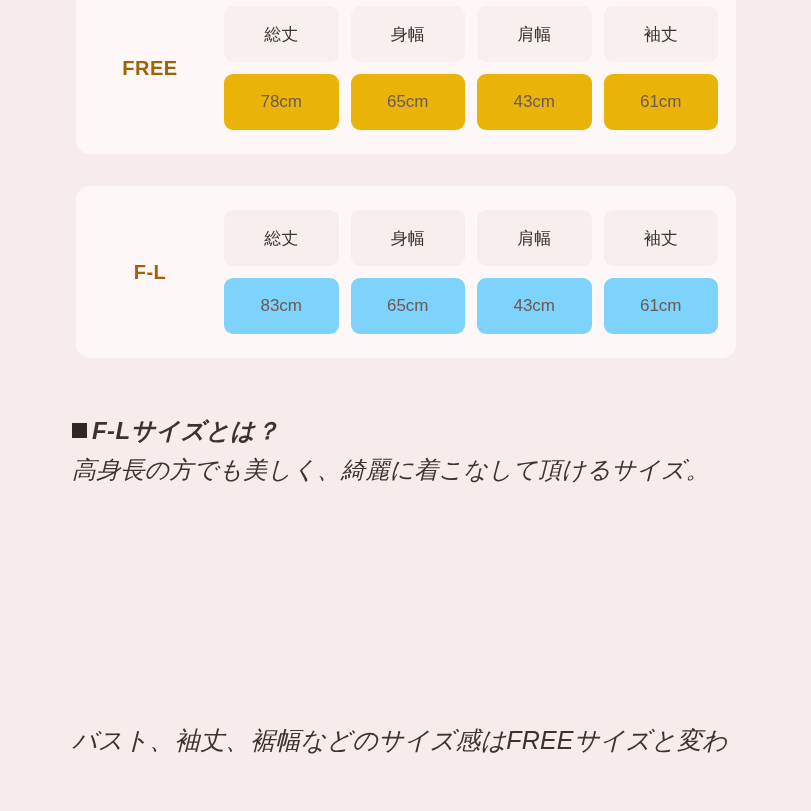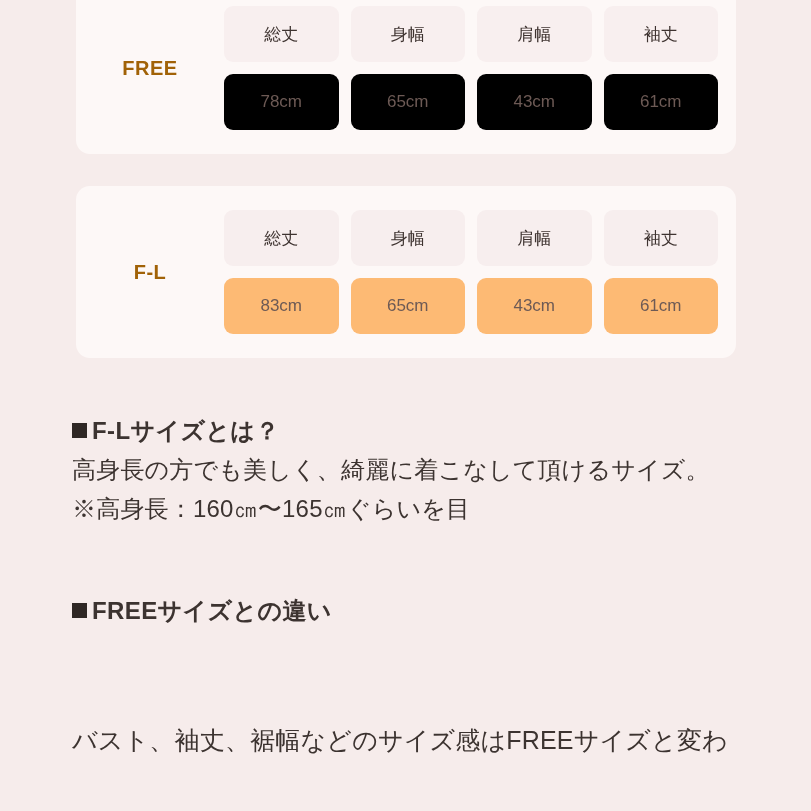--- a/index.html
+++ b/index.html
@@ -64,42 +64,43 @@
     justify-content: center;
     font-size: 17px;
     color: #4a3d39;
     box-sizing: border-box;
   }
   .cell.head {
     background: #f7eeee;
     color: #3e3330;
   }
   .cell.val {
-    background: #fdba74;
+    background: #7dd3fc;
     color: #6d5a55;
   }
   .card-free .cell.head { background: #f8efef; }
-  .card-free .cell.val  { background: #000000; }
+  .card-free .cell.val  { background: #eab308; }
 
   
   .text-block {
     position: absolute;
     left: 72px;
     width: 680px;
   }
   .tb1 { top: 412px; }
   .tb2 { top: 592px; }
   .tb3 { top: 720px; }
 
   .line {
     font-size: 24px;
     line-height: 1.62;
     color: #3c3330;
     letter-spacing: 0.2px;
     white-space: nowrap;
+    font-style: italic;
   }
   .line.small { font-size: 25px; }
   .line.heading {
     font-weight: bold;
     letter-spacing: 0.4px;
   }
   .sq {
     display: inline-block;
     width: 15px;
     height: 15px;
@@ -141,24 +142,22 @@
         <div class="cell val">65cm</div>
         <div class="cell val">43cm</div>
         <div class="cell val">61cm</div>
       </div>
     </div>
   </div>
 
   <div class="text-block tb1">
     <div class="line heading"><span class="sq"></span><span>F-Lサイズとは？</span></div>
     <div class="line">高身長の方でも美しく、綺麗に着こなして頂けるサイズ。</div>
-    <div class="line">※高身長：160㎝〜165㎝ぐらいを目</div>
   </div>
 
   <div class="text-block tb2">
-    <div class="line heading"><span class="sq"></span><span>FREEサイズとの違い</span></div>
   </div>
 
   <div class="text-block tb3">
     <div class="line small">バスト、袖丈、裾幅などのサイズ感はFREEサイズと変わ</div>
   </div>
 
 </div>
 
 </body></html>

